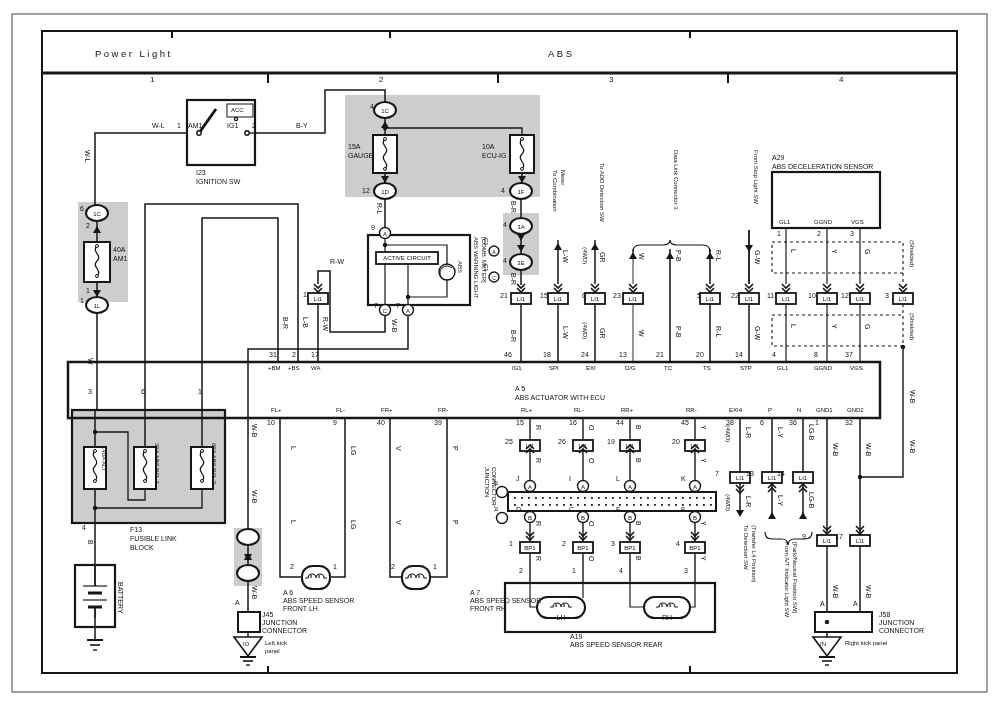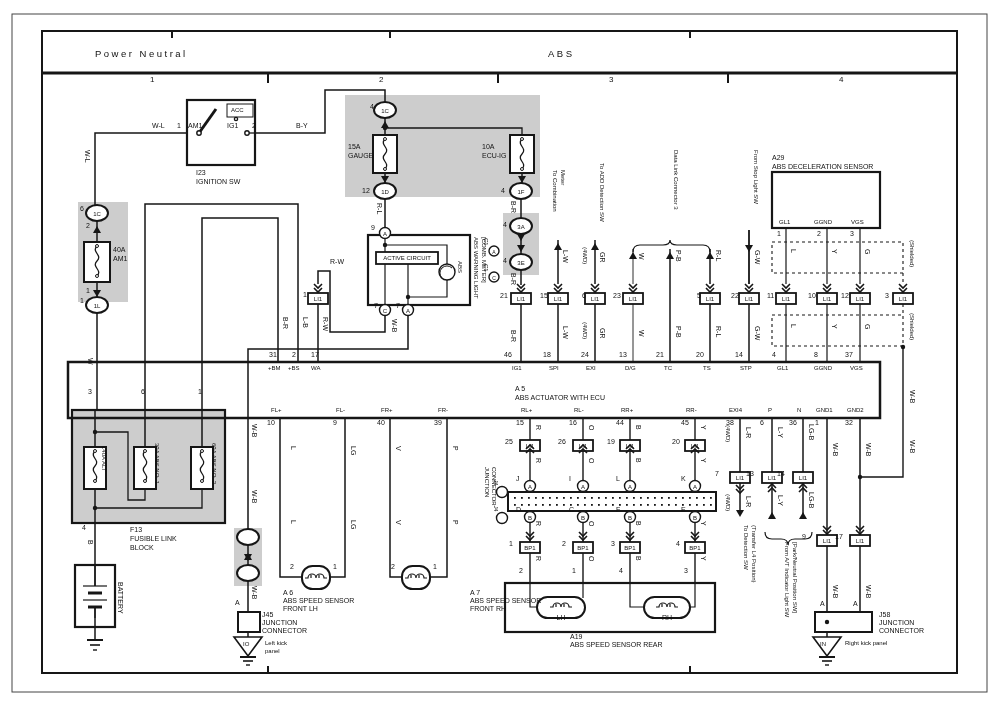--- a/index.html
+++ b/index.html
@@ -366,21 +366,21 @@
       <circle cx="385" cy="128" r="2.2" fill="#161616"></circle>
       <circle cx="385" cy="245" r="2.2" fill="#161616"></circle>
       <circle cx="408" cy="297" r="2.2" fill="#161616"></circle>
       <circle cx="95" cy="432" r="2.2" fill="#161616"></circle>
       <circle cx="95" cy="508" r="2.2" fill="#161616"></circle>
       <circle cx="860" cy="477" r="2.2" fill="#161616"></circle>
       <circle cx="903" cy="347" r="2.2" fill="#161616"></circle>
       <circle cx="827" cy="622" r="2.2" fill="#161616"></circle>
     </svg>
   <div id="labels">
-      <span class="t hdr" style="left: 95px; top: 50px;">Power Neutral</span>
+      <span class="t hdr" style="left: 95px; top: 50px;">Power Light</span>
       <span class="t hdr" style="left: 548px; top: 50px;">ABS</span>
       <span class="t" style="left: 150px; top: 76px; font-size: 8px;">1</span>
       <span class="t" style="left: 379px; top: 76px; font-size: 8px;">2</span>
       <span class="t" style="left: 609px; top: 76px; font-size: 8px;">3</span>
       <span class="t" style="left: 839px; top: 76px; font-size: 8px;">4</span>
       <span class="t" style="left: 152px; top: 122px;">W-L</span>
       <span class="t" style="left: 177px; top: 122px;">1</span>
       <span class="t" style="left: 188px; top: 122px;">AM1</span>
       <span class="t" style="left: 227px; top: 122px;">IG1</span>
       <span class="t" style="left: 252px; top: 122px;">2</span>

